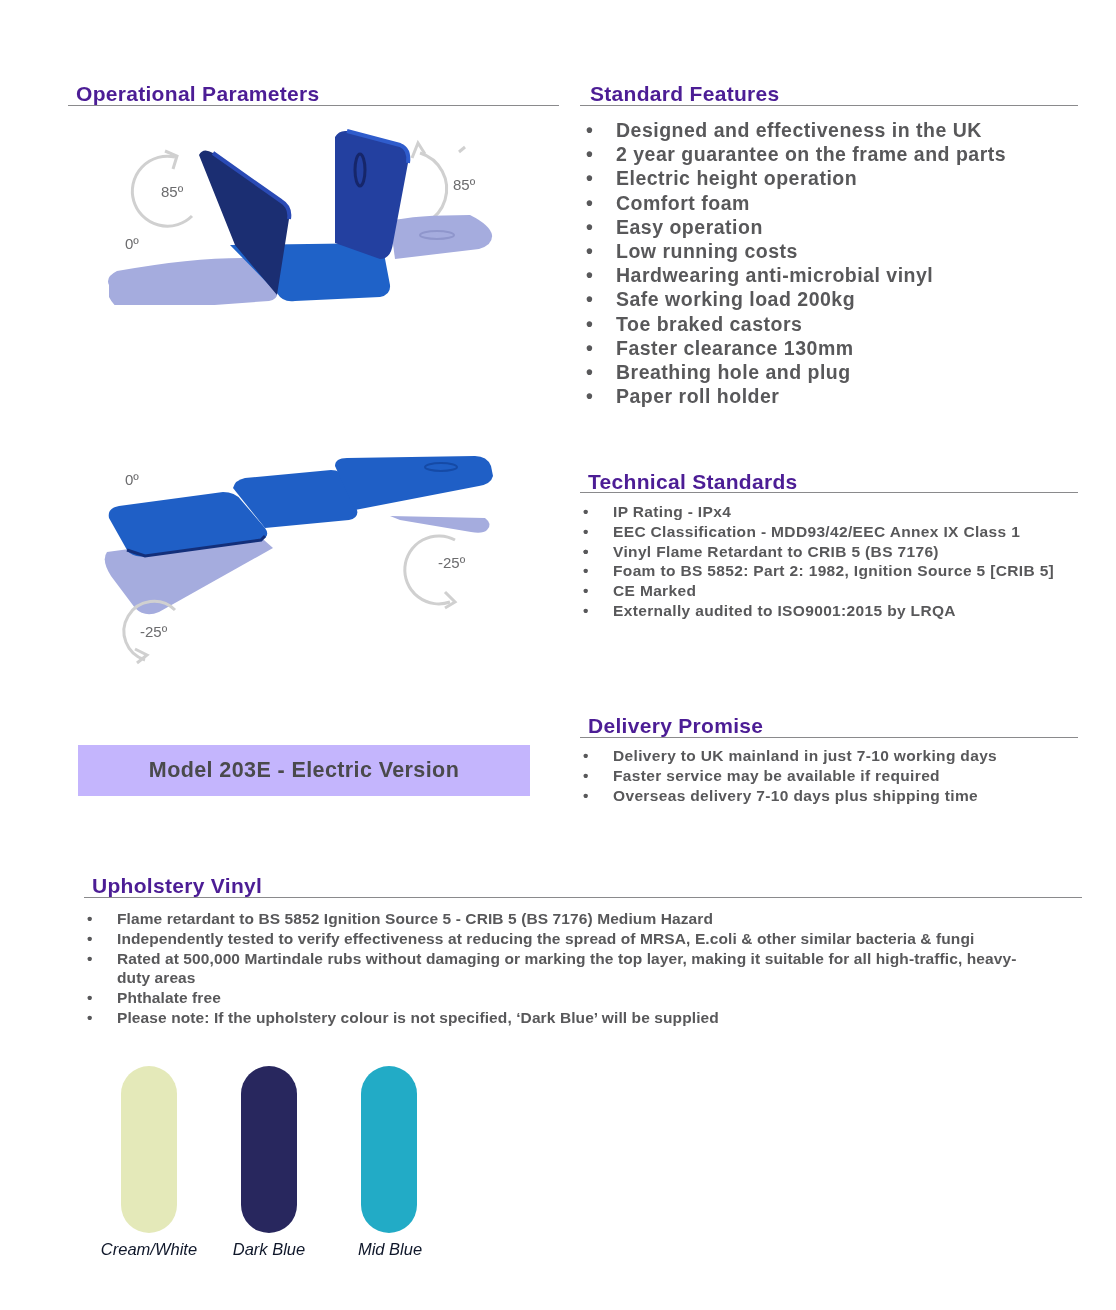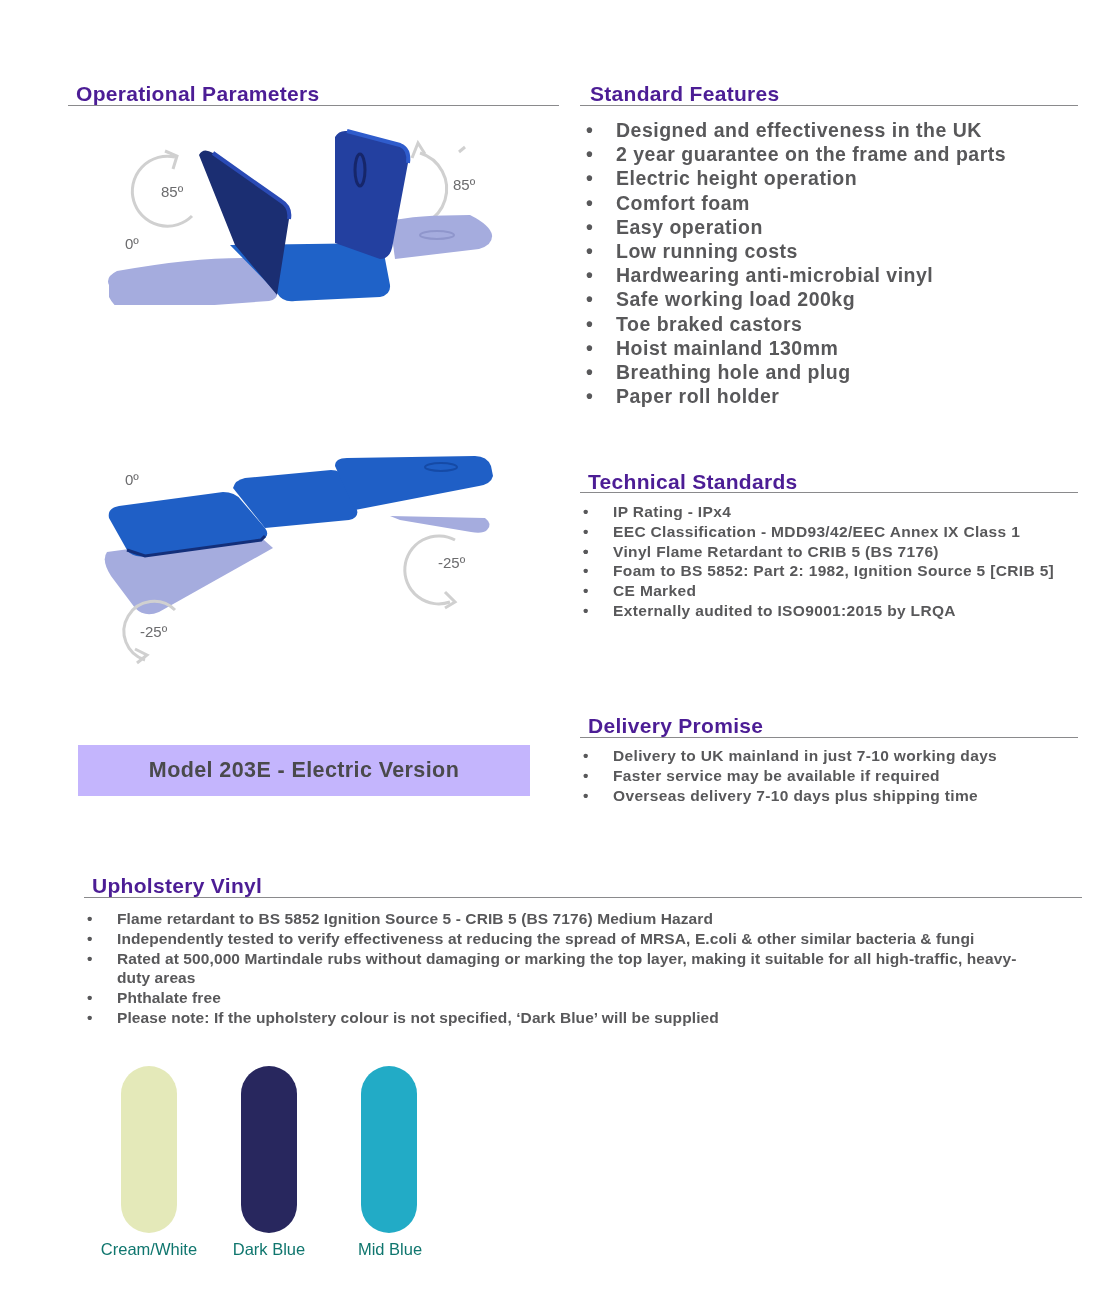--- a/index.html
+++ b/index.html
@@ -25,21 +25,21 @@
   .small ul li .dot { left: 3px; }
   #upholstery ul li { font-size: 15.5px; line-height: 19.8px; padding-left: 33px; letter-spacing: 0.1px; }
   #upholstery ul li .dot { left: 3px; }
 
   .model-badge {
     background: #b7d58b; color: #4a4a4c; font-weight: bold;
     font-size: 21.5px; letter-spacing: 0.4px;
     display: flex; align-items: center; justify-content: center;
   }
   .swatch { border-radius: 29px; }
-  .swatch-label { font-size: 16.5px; color: #0f766e; text-align: center; }
+  .swatch-label { font-size: 16.5px; color: #0f172a; text-align: center; font-style: italic; }
   .angle { font-size: 15px; color: #6b6b6d; }
 </style>
 </head>
 <body>
 
 <div>
   <h2 class="section-title abs" style="left:68px; top:74px;">Operational Parameters</h2>
   <div class="rule abs" style="left:68px; top:105px; width:491px;"></div>
 
   <svg class="abs" style="left:95px; top:125px;" width="410" height="180" viewBox="0 0 410 180">
@@ -109,21 +109,21 @@
   <ul class="bullets abs" style="left:582px; top:118px; width:500px;">
     <li><span class="dot">•</span><span>Designed and effectiveness in the UK</span></li>
     <li><span class="dot">•</span><span>2 year guarantee on the frame and parts</span></li>
     <li><span class="dot">•</span><span>Electric height operation</span></li>
     <li><span class="dot">•</span><span>Comfort foam</span></li>
     <li><span class="dot">•</span><span>Easy operation</span></li>
     <li><span class="dot">•</span><span>Low running costs</span></li>
     <li><span class="dot">•</span><span>Hardwearing anti-microbial vinyl</span></li>
     <li><span class="dot">•</span><span>Safe working load 200kg</span></li>
     <li><span class="dot">•</span><span>Toe braked castors</span></li>
-    <li><span class="dot">•</span><span>Hoist mainland 130mm</span></li>
+    <li><span class="dot">•</span><span>Faster clearance 130mm</span></li>
     <li><span class="dot">•</span><span>Breathing hole and plug</span></li>
     <li><span class="dot">•</span><span>Paper roll holder</span></li>
   </ul>
 </div>
 
 <div class="small">
   <h2 class="section-title abs" style="left:580px; top:462px;">Technical Standards</h2>
   <div class="rule abs" style="left:580px; top:492px; width:498px;"></div>
   <ul class="bullets abs" style="left:580px; top:502px; width:510px;">
     <li><span class="dot">•</span><span>IP Rating - IPx4</span></li>

